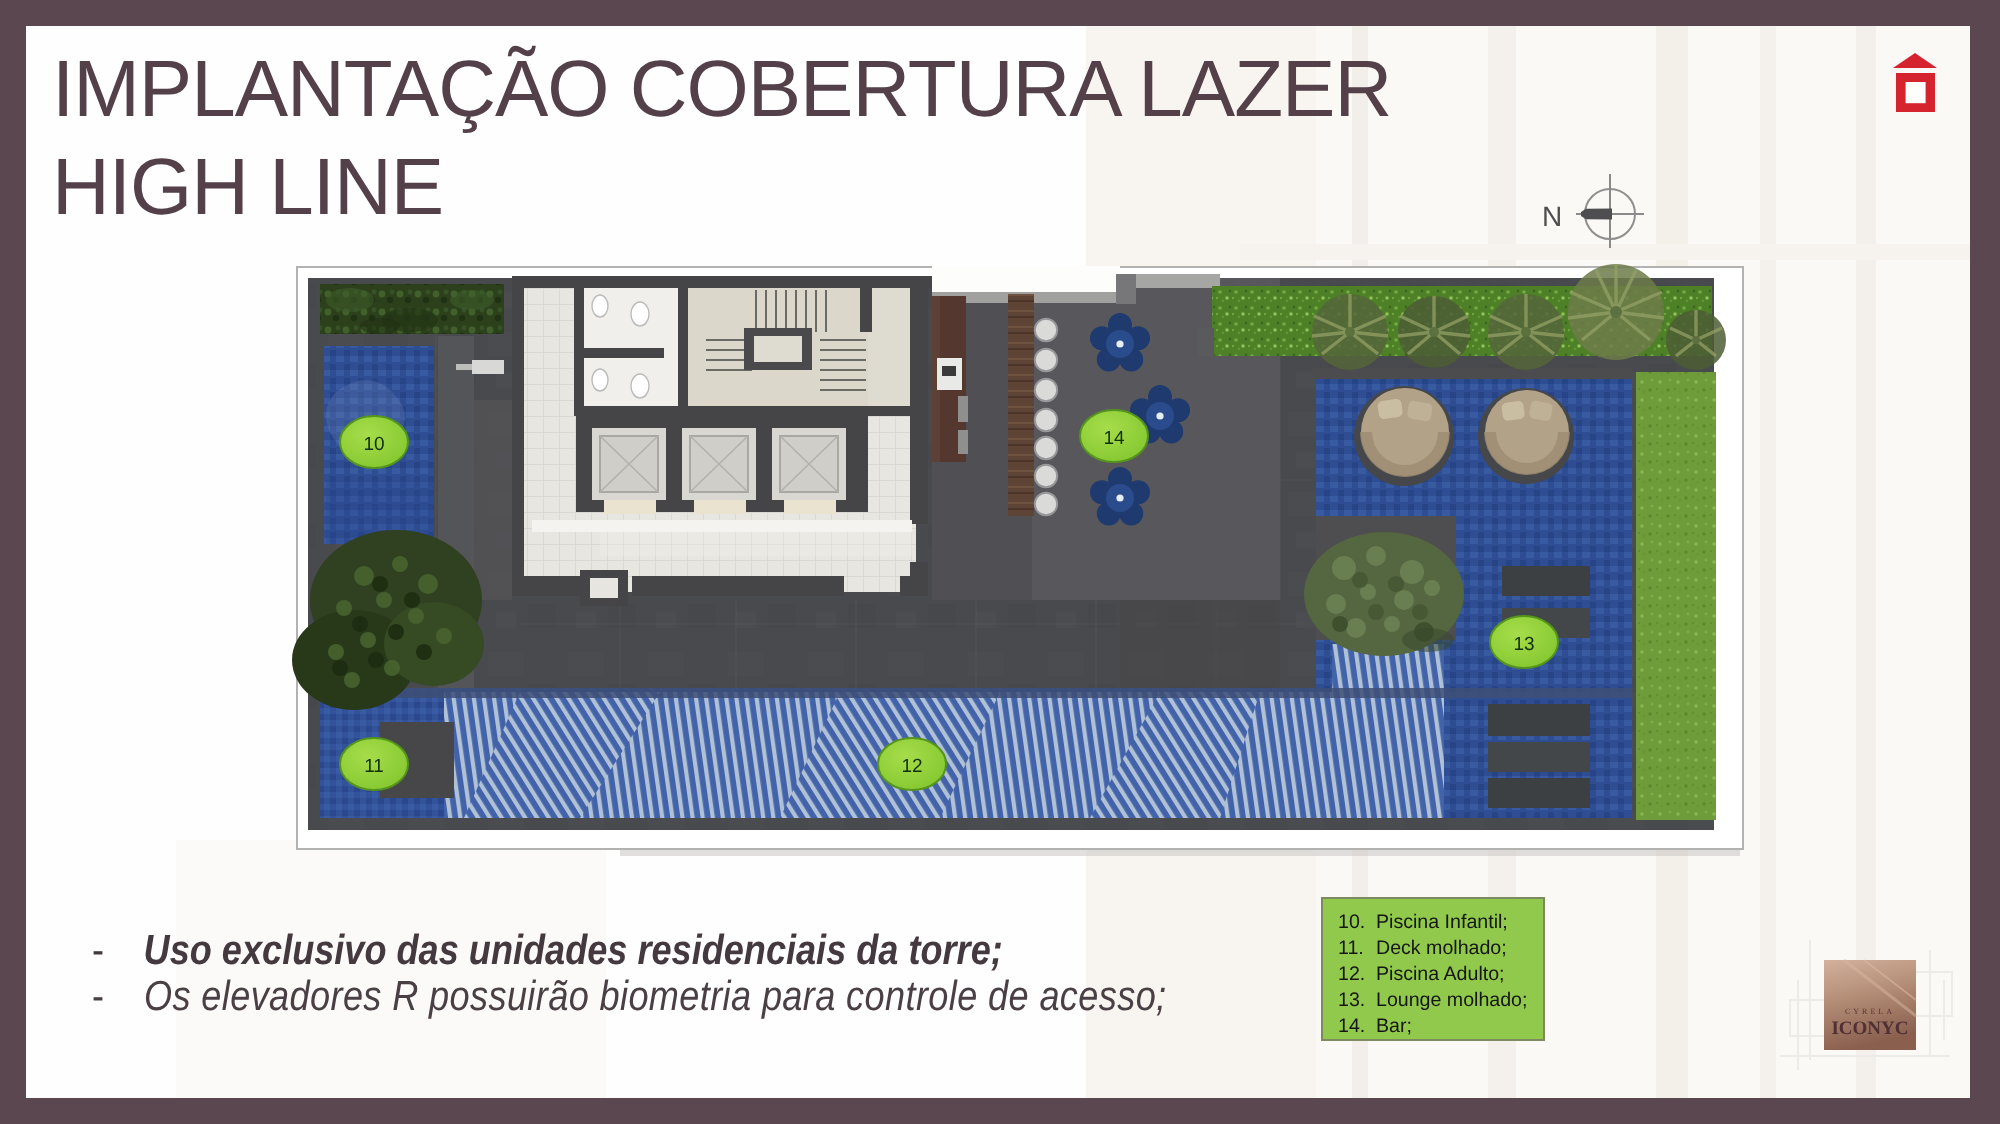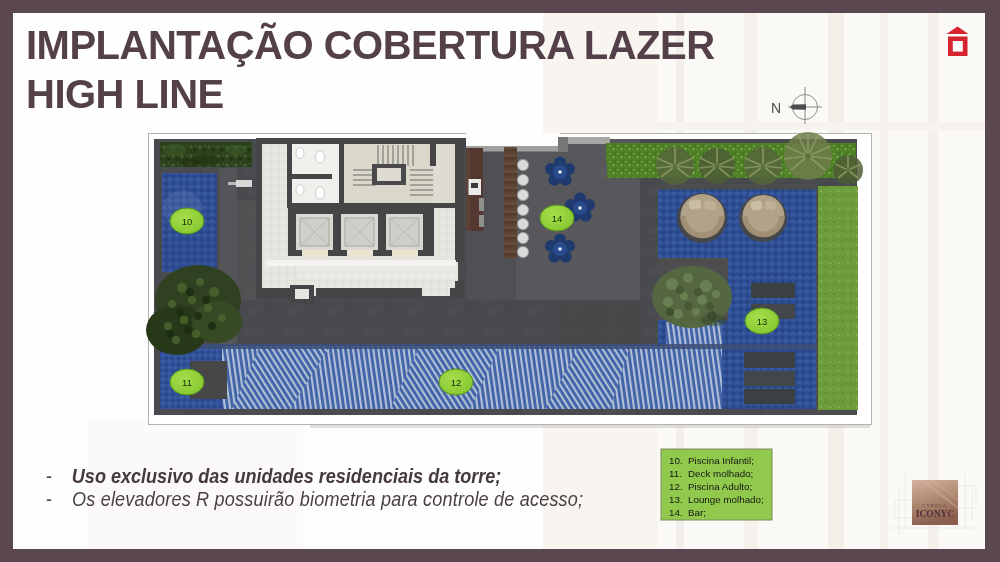--- a/index.html
+++ b/index.html
@@ -22,21 +22,21 @@
 
 <div class="abs" style="left:880px;top:13px;width:8px;height:536px;background:#f4f1ec;"></div>
 
 <div class="abs" style="left:928px;top:13px;width:10px;height:536px;background:#f3f0eb;"></div>
 
 <div class="abs" style="left:88px;top:420px;width:215px;height:129px;background:#fcfaf8;"></div>
 
 <div class="abs" style="left:620px;top:122px;width:365px;height:8px;background:#f6f3ee;"></div>
 
 <div class="abs" style="left:26px;top:21px;width:780px;color:#544049;
-     font-weight:bold;font-size:40px;line-height:49px;letter-spacing:-0.5px;">
+     font-weight:normal;font-size:40px;line-height:49px;letter-spacing:-0.5px;">
 IMPLANTAÇÃO COBERTURA LAZER<br>HIGH LINE</div>
 
 <div class="abs" style="left:46px;top:465px;width:780px;color:#453940;transform:scaleX(0.86);transform-origin:0 0;
      font-style:italic;font-size:21px;line-height:21px;">
 <span style="font-style:normal;">-</span><span style="display:inline-block;width:23px;"></span><b>Uso exclusivo das unidades residenciais da torre;</b></div>
 
 <div class="abs" style="left:46px;top:488px;width:780px;color:#493f45;transform:scaleX(0.86);transform-origin:0 0;
      font-style:italic;font-size:21px;line-height:21px;letter-spacing:0.22px;">
 <span style="font-style:normal;">-</span><span style="display:inline-block;width:23px;"></span>Os elevadores R possuirão biometria para controle de acesso;</div>
 

